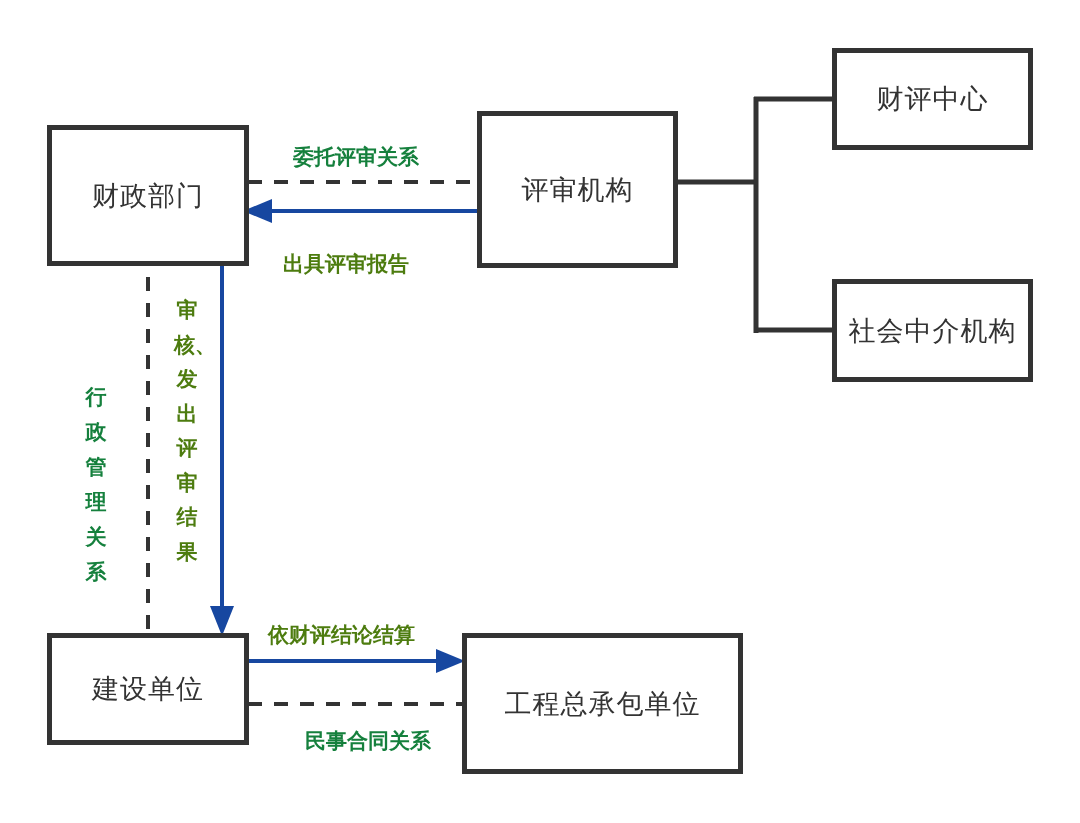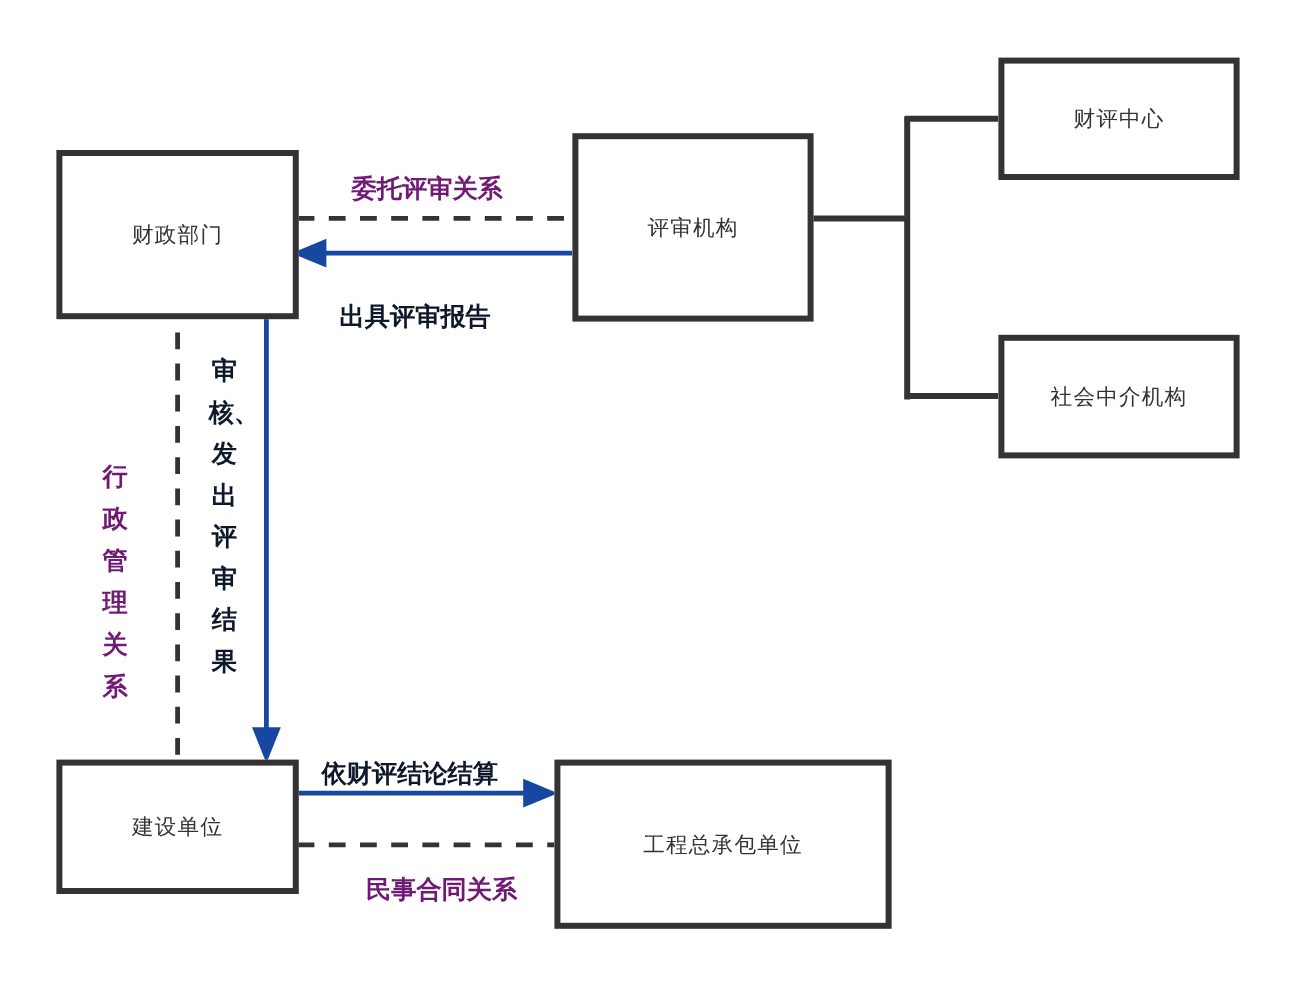--- a/index.html
+++ b/index.html
@@ -1,23 +1,23 @@
 <!DOCTYPE html>
 <html><head>
 <meta charset="utf-8">
 <style>
   html, body { margin: 0; padding: 0; background: #ffffff; }
   body { width: 1080px; height: 823px; position: relative; overflow: hidden;
          font-family: "DejaVu Sans", "Liberation Sans", sans-serif; }
   .box { position: absolute; box-sizing: border-box; border: 5px solid #333333; background: #ffffff;
          display: flex; align-items: center; justify-content: center; }
-  .box-label { font-size: 18px; color: #333333; letter-spacing: 1px; }
+  .box-label { font-size: 27px; color: #333333; letter-spacing: 1px; }
   .label { position: absolute; font-size: 21px; font-weight: bold; white-space: nowrap; }
-  .dark { color: #701a75; }
-  .blue { color: #0f172a; }
+  .dark { color: #15803d; }
+  .blue { color: #4d7c0f; }
   .vlabel { position: absolute; font-size: 21px; font-weight: bold; width: 26px; line-height: 35px; text-align: center; word-break: break-all; }
   svg.lines { position: absolute; left: 0; top: 0; }
 </style>
 </head>
 <body>
 
 <svg class="lines" width="1080" height="823">
 
   <line x1="248" y1="182" x2="477" y2="182" stroke="#333333" stroke-width="4" stroke-dasharray="14,12"></line>
 
@@ -56,14 +56,14 @@
   <span class="box-label">建设单位</span>
 </div>
 <div class="box" style="left:462px; top:633px; width:281px; height:141px;">
   <span class="box-label">工程总承包单位</span>
 </div>
 
 <div class="label dark" style="left:293px; top:143px;">委托评审关系</div>
 <div class="label blue" style="left:283px; top:250px;">出具评审报告</div>
 <div class="vlabel dark" style="left:83px; top:364px;margin-top:16px;">行政管理关系</div>
 <div class="vlabel blue" style="left:174px; top:295px; width:26px; line-height:34.5px;font-family:Liberation Mono, monospace;">审核、发出评审结果</div>
-<div class="label blue" style="left:268px; top:621px;margin-top:10px;">依财评结论结算</div>
+<div class="label blue" style="left:268px; top:621px;">依财评结论结算</div>
 <div class="label dark" style="left:305px; top:727px;">民事合同关系</div>
 
 </body></html>

